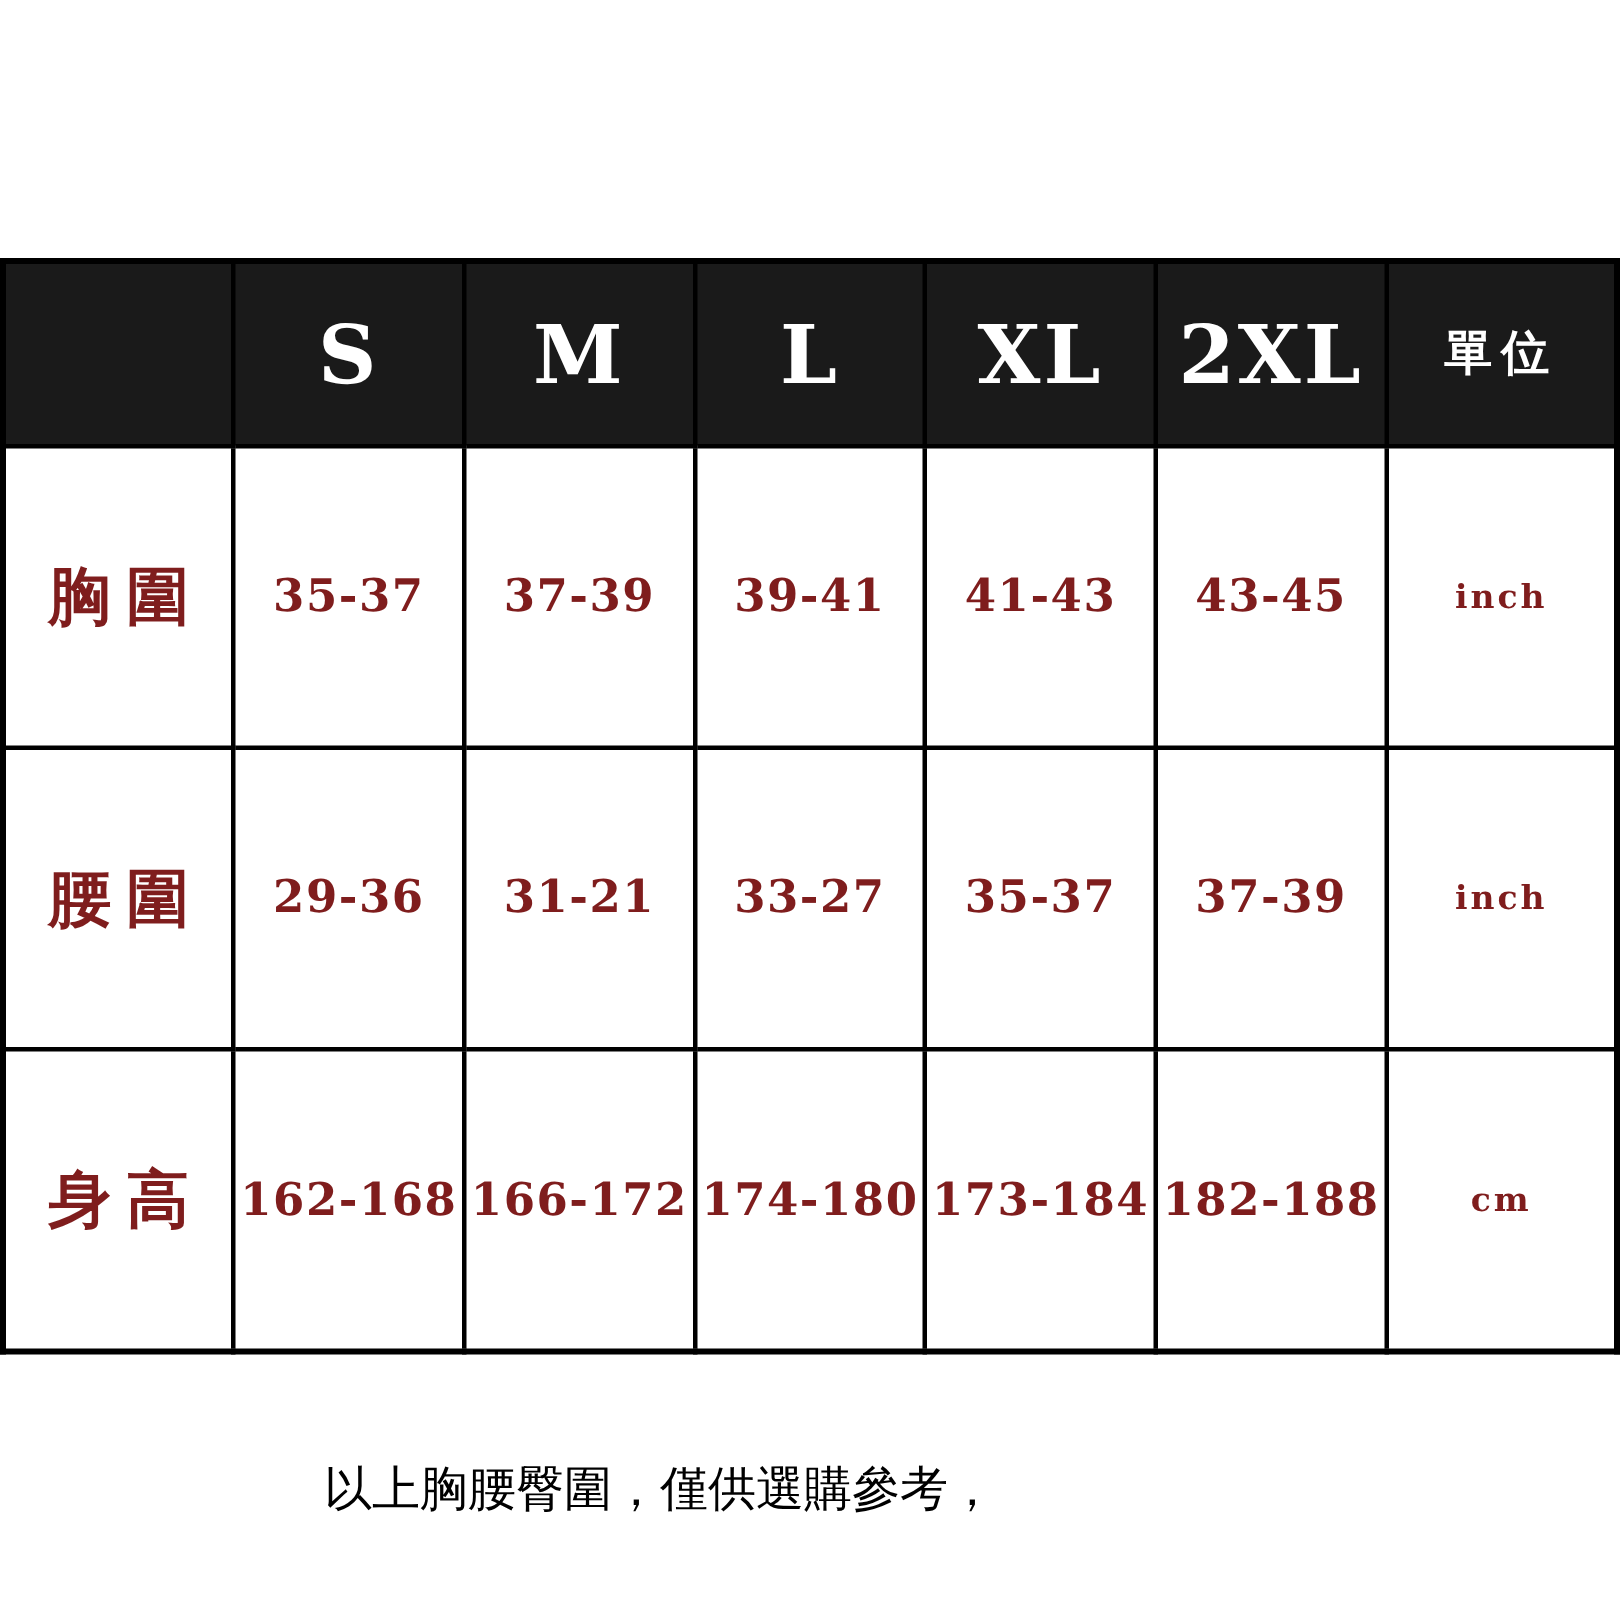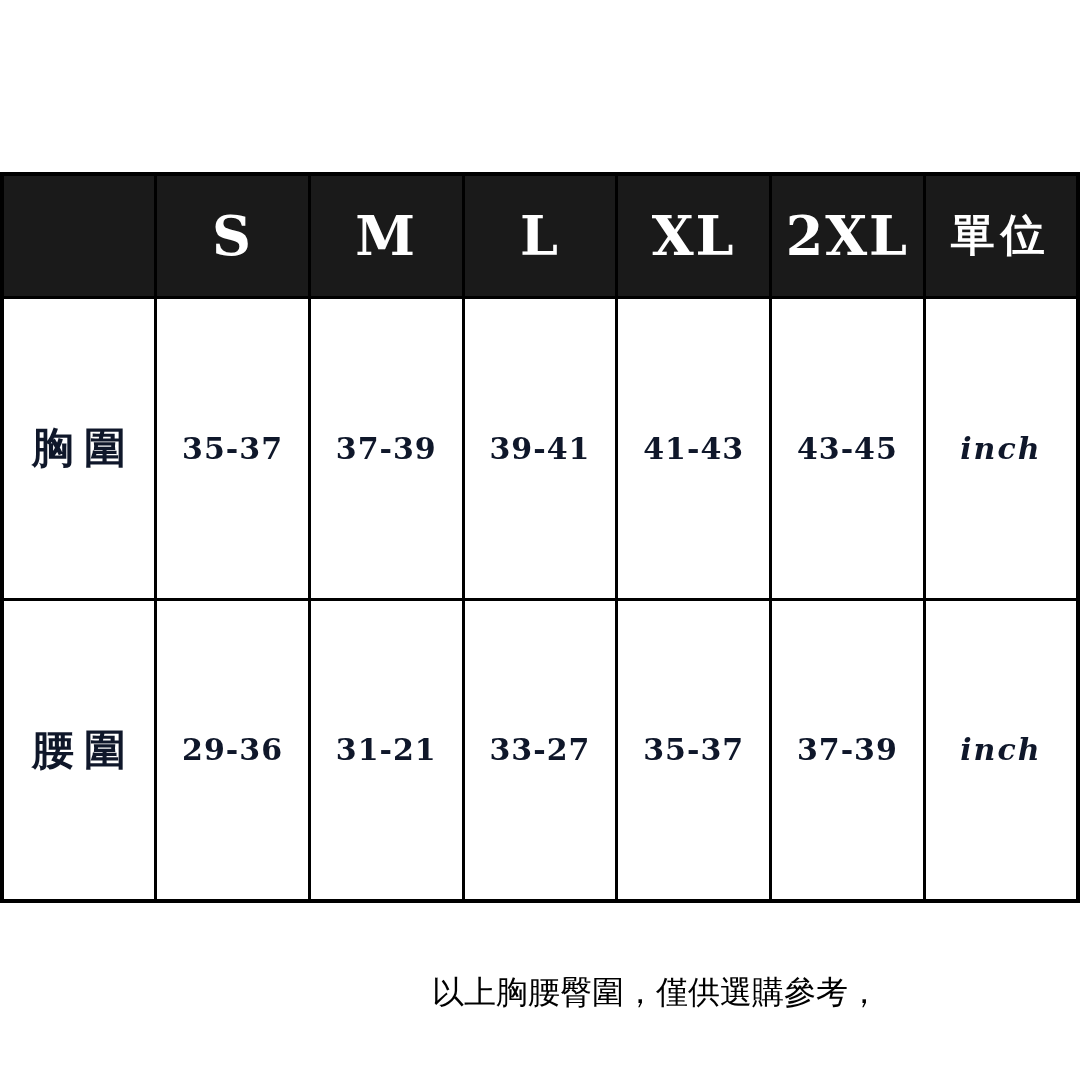--- a/index.html
+++ b/index.html
@@ -26,61 +26,60 @@
     height: 731px;
     border-collapse: collapse;
     table-layout: fixed;
     border: 4px solid #000000;
   }
   .size-table th, .size-table td {
     border: 3px solid #000000;
     text-align: center;
     vertical-align: middle;
     padding: 0;
-    color: #0f172a;
+    color: #7f1d1d;
   }
   .size-table thead tr { height: 123px; }
   .size-table tbody tr { height: 121px; }
   .size-table thead th {
     background: #1a1a1a;
     color: #ffffff;
     font-size: 54px;
     font-weight: 700;
     letter-spacing: 2px;
   }
   
   .size-table thead th:last-child {
-    font-size: 44px;
+    font-size: 32px;
     font-weight: 600;
     letter-spacing: 6px;
   }
   .size-table .row-label {
     background: #ffffff;
     font-size: 42px;
     font-weight: 600;
     letter-spacing: 10px;
     text-indent: 10px;
   }
   .size-table .value-cell {
     font-size: 30px;
     font-weight: 600;
     letter-spacing: 1px;
   }
   .size-table .unit-cell {
-    font-size: 30px;
+    font-size: 22px;
     font-weight: 600;
     letter-spacing: 2px;
-    font-style: italic;
   }
   .footer-note {
     position: absolute;
     left: 0;
     top: 969px;
     width: 880px;
-    text-align: right;
+    text-align: center;
     font-family: "Liberation Sans", sans-serif;
     font-size: 32px;
     line-height: 47px;
     font-weight: 500;
     color: #000000;
   }
 </style>
 </head>
 <body>
 
@@ -110,20 +109,29 @@
         </tr>
         <tr>
           <th class="row-label">腰圍</th>
           <td class="value-cell">29-36</td>
           <td class="value-cell">31-21</td>
           <td class="value-cell">33-27</td>
           <td class="value-cell">35-37</td>
           <td class="value-cell">37-39</td>
           <td class="unit-cell">inch</td>
         </tr>
+        <tr>
+          <th class="row-label">身高</th>
+          <td class="value-cell">162-168</td>
+          <td class="value-cell">166-172</td>
+          <td class="value-cell">174-180</td>
+          <td class="value-cell">173-184</td>
+          <td class="value-cell">182-188</td>
+          <td class="unit-cell">cm</td>
+        </tr>
       </tbody>
   </table>
 
   <div class="footer-note">
     <div>以上胸腰臀圍，僅供選購參考，</div>
   </div>
 
 </div>
 
 </body></html>

